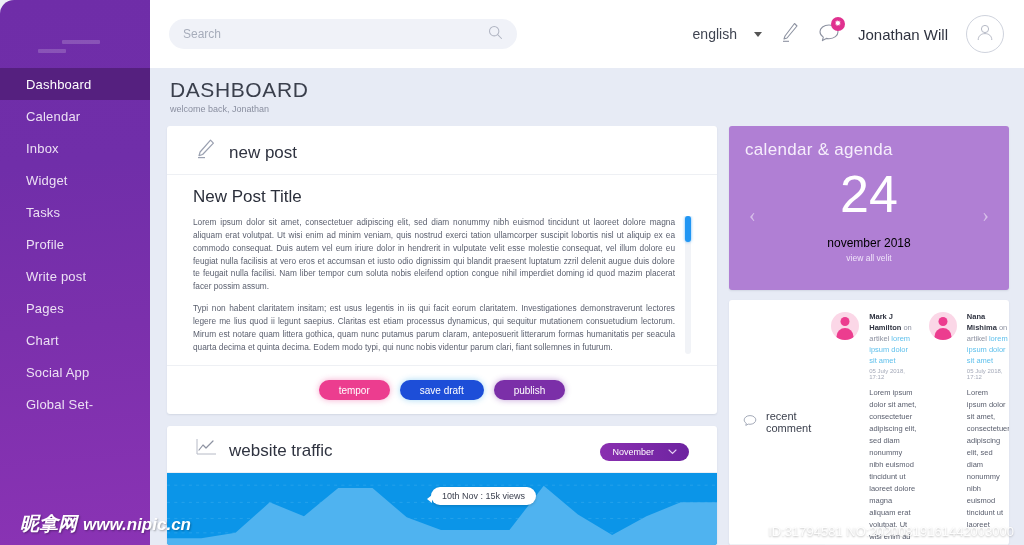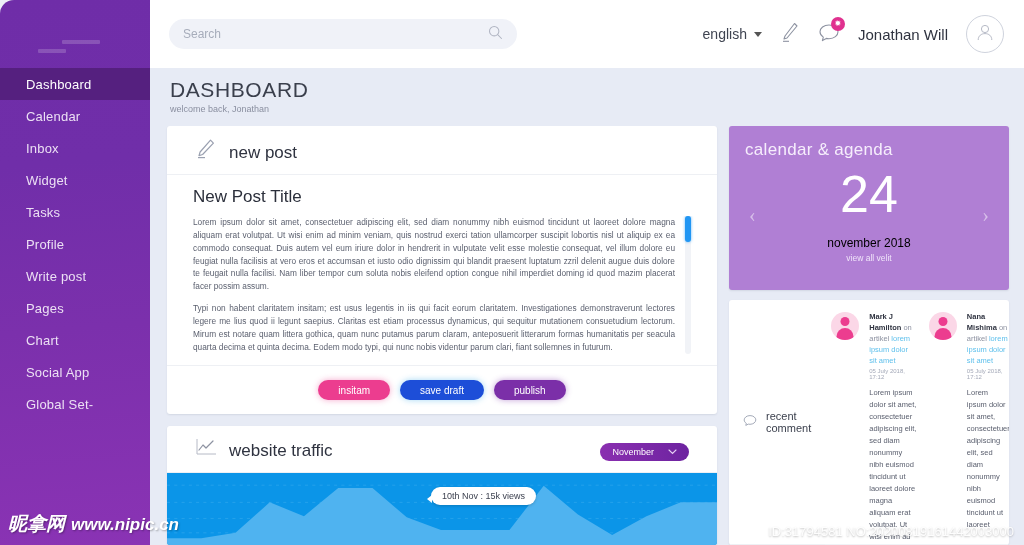--- a/index.html
+++ b/index.html
@@ -51,21 +51,21 @@
   }
   .search-input {
     flex: 1; border: none; outline: none; background: transparent;
     font-size: 12px; color: #9aa0b0;
     font-family: "Liberation Sans", sans-serif;
   }
   .search-input::placeholder { color: #a7adbb; }
   .topbar-right {
     margin-left: auto; display: flex; align-items: center; gap: 18px;
   }
-  .lang { display: flex; align-items: center; gap: 7px; font-size: 14px; color: #3f4451; cursor: pointer; }
+  .lang { display: flex; align-items: center; gap: 17px; font-size: 14px; color: #3f4451; cursor: pointer; }
   .caret { width: 0; height: 0; border-left: 4px solid transparent; border-right: 4px solid transparent; border-top: 5px solid #555; }
   .icon-btn { cursor: pointer; position: relative; display: flex; align-items: center; }
   .badge {
     position: absolute; top: -5px; right: -5px;
     width: 14px; height: 14px; border-radius: 50%;
     background: #e0318f; color: #fff; font-size: 8px;
     display: flex; align-items: center; justify-content: center;
   }
   .user-name { font-size: 15px; color: #2f3340; white-space: nowrap; }
   .avatar {
@@ -194,21 +194,21 @@
     margin-top: 9px; background: #ec3d8f; color: #fff;
     border: none; border-radius: 9px; height: 14px;
     padding: 0 10px; font-size: 6.5px; cursor: pointer;
     display: inline-flex; align-items: center; gap: 7px;
     box-shadow: 0 0 5px rgba(236,61,143,.4);
     font-family: "Liberation Sans", sans-serif;
   }
 
   
   .wm-left {
-    position: absolute; left: 8px; bottom: 8px; z-index: 50;
+    position: absolute; left: 20px; bottom: 8px; z-index: 50;
     display: flex; align-items: baseline; gap: 6px; pointer-events: none;
   }
   .wm-cn {
     font-family: "DejaVu Sans", sans-serif; font-size: 19px; font-weight: bold;
     color: #fff; text-shadow: 1px 1px 2px rgba(0,0,0,.35); font-style: italic;
   }
   .wm-url {
     font-size: 17px; color: #fff; font-style: italic; font-weight: bold;
     text-shadow: 1px 1px 2px rgba(0,0,0,.3);
   }
@@ -342,21 +342,21 @@
             <div class="post-scroll">
               <p class="post-text">Lorem ipsum dolor sit amet, consectetuer adipiscing elit, sed diam nonummy nibh euismod tincidunt ut laoreet dolore magna aliquam erat volutpat. Ut wisi enim ad minim veniam, quis nostrud exerci tation ullamcorper suscipit lobortis nisl ut aliquip ex ea commodo consequat. Duis autem vel eum iriure dolor in hendrerit in vulputate velit esse molestie consequat, vel illum dolore eu feugiat nulla facilisis at vero eros et accumsan et iusto odio dignissim qui blandit praesent luptatum zzril delenit augue duis dolore te feugait nulla facilisi. Nam liber tempor cum soluta nobis eleifend option congue nihil imperdiet doming id quod mazim placerat facer possim assum.</p>
               <p class="post-text">Typi non habent claritatem insitam; est usus legentis in iis qui facit eorum claritatem. Investigationes demonstraverunt lectores legere me lius quod ii legunt saepius. Claritas est etiam processus dynamicus, qui sequitur mutationem consuetudium lectorum. Mirum est notare quam littera gothica, quam nunc putamus parum claram, anteposuerit litterarum formas humanitatis per seacula quarta decima et quinta decima. Eodem modo typi, qui nunc nobis videntur parum clari, fiant sollemnes in futurum.</p>
               <div class="scrollbar">
                 <div class="scroll-thumb"></div>
               </div>
             </div>
           </div>
 
           <div class="post-actions">
-            <button class="pill pill-delete">insitam</button>
+            <button class="pill pill-delete">tempor</button>
             <button class="pill pill-draft">save draft</button>
             <button class="pill pill-publish">publish</button>
           </div>
         </section>
 
         <section class="card traffic-card">
           <div class="card-head">
             <span>
               <svg width="22" height="20" viewBox="0 0 22 20">
                 <polyline points="2,2 2,17 21,17" fill="none" stroke="#b6bac6" stroke-width="1"></polyline>

